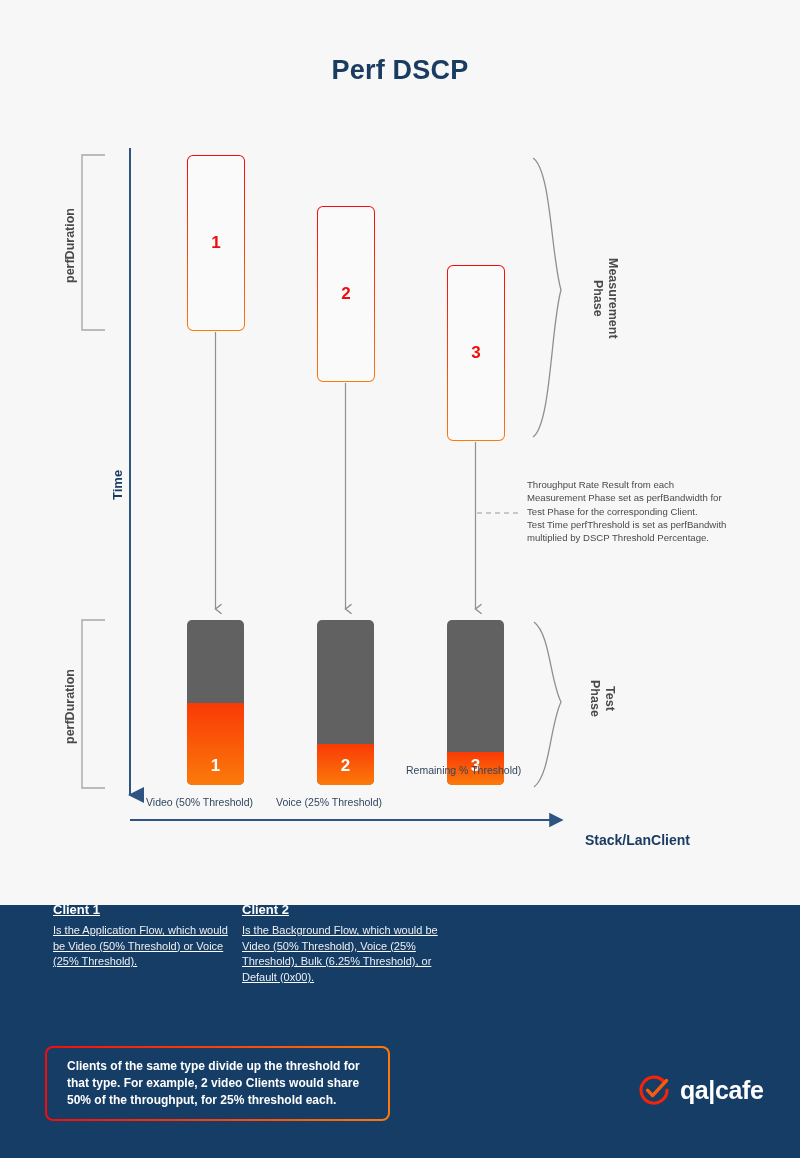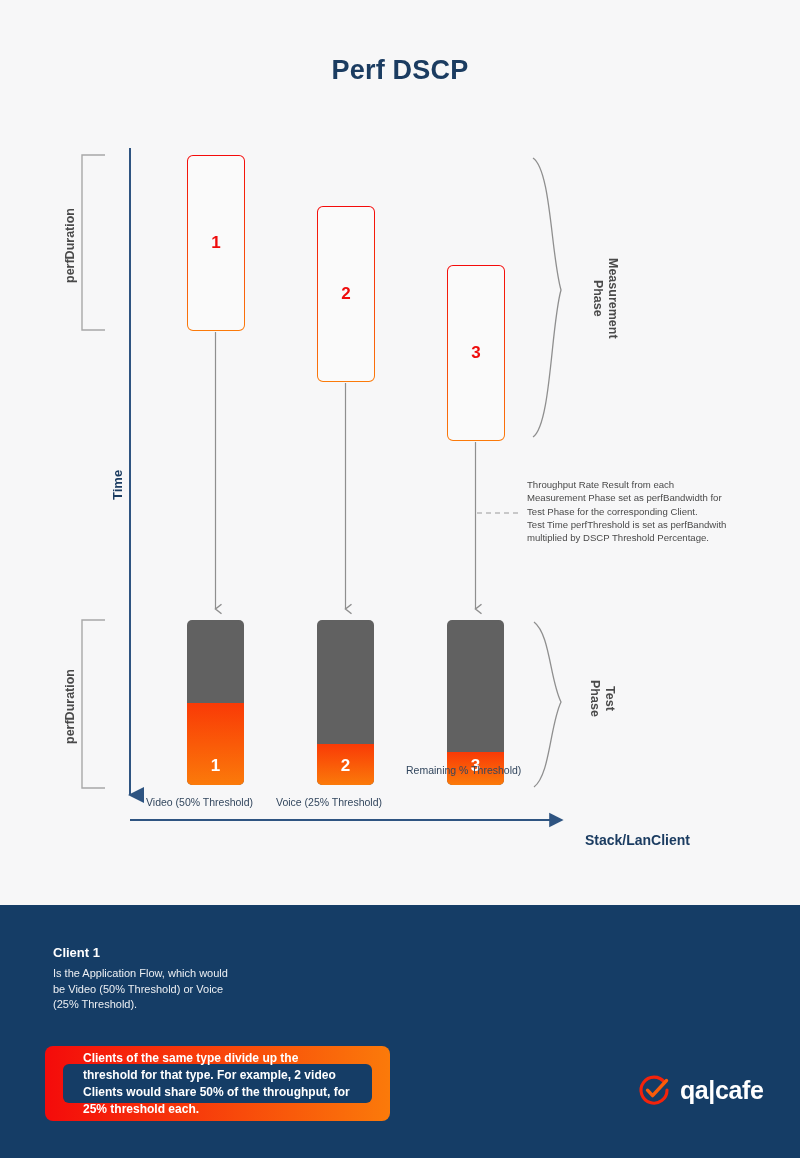--- a/index.html
+++ b/index.html
@@ -69,27 +69,27 @@
   .tick-label {
     position:absolute; color:#33475e; font-size:10.5px; 
     white-space:nowrap;
   }
   .annot {
     position:absolute; left:527px; top:478px; width:240px;
     color:#4a4a4a; font-size:9.6px; line-height:13.3px;
   }
 
   
-  .col { position:absolute; top:945px; color:#ffffff; }
+  .col { position:absolute; top:902px; color:#ffffff;text-decoration:underline; }
   .col-title { font-size:13px; font-weight:bold; margin-bottom:6px; }
   .col-body { font-size:11px; line-height:15.5px; color:#eceff3; }
 
   .callout {
     position:absolute; left:45px; top:1046px; width:345px; height:75px;
-    border-radius:8px; padding:18px;
+    border-radius:8px; padding:2px;
     background:linear-gradient(to right,#f40b0b,#fb7a0a);
   }
   .callout-inner {
     width:100%; height:100%; border-radius:6px; background:#153d66;
     display:flex; align-items:center; padding:0 20px;
   }
   .callout-text { color:#ffffff; font-size:12px; font-weight:bold; line-height:17px; }
 
   .logo { position:absolute; left:637px; top:1073px; display:flex; align-items:center; gap:9px; }
   .logo-text { color:#ffffff; font-size:25px; font-weight:bold; letter-spacing:-0.4px; }
@@ -205,20 +205,24 @@
     </div>
   </div>
 
   <div class="navy-panel"></div>
 
   <div class="col" style="left:53px; width:175px;">
     <div class="col-title">Client 1</div>
     <div class="col-body">Is the Application Flow, which would be Video (50% Threshold) or Voice (25% Threshold).</div>
   </div>
 
+  <div class="col" style="left:242px; width:200px;">
+    <div class="col-title">Client 2</div>
+    <div class="col-body">Is the Background Flow, which would be Video (50% Threshold), Voice (25% Threshold), Bulk (6.25% Threshold), or Default (0x00).</div>
+  </div>
 
 
   <div class="callout">
     <div class="callout-inner">
       <div class="callout-text">Clients of the same type divide up the threshold for that type. For example, 2 video Clients would share 50% of the throughput, for 25% threshold each.</div>
     </div>
   </div>
 
   <div class="logo">
     <svg width="34" height="34" viewBox="0 0 34 34">

